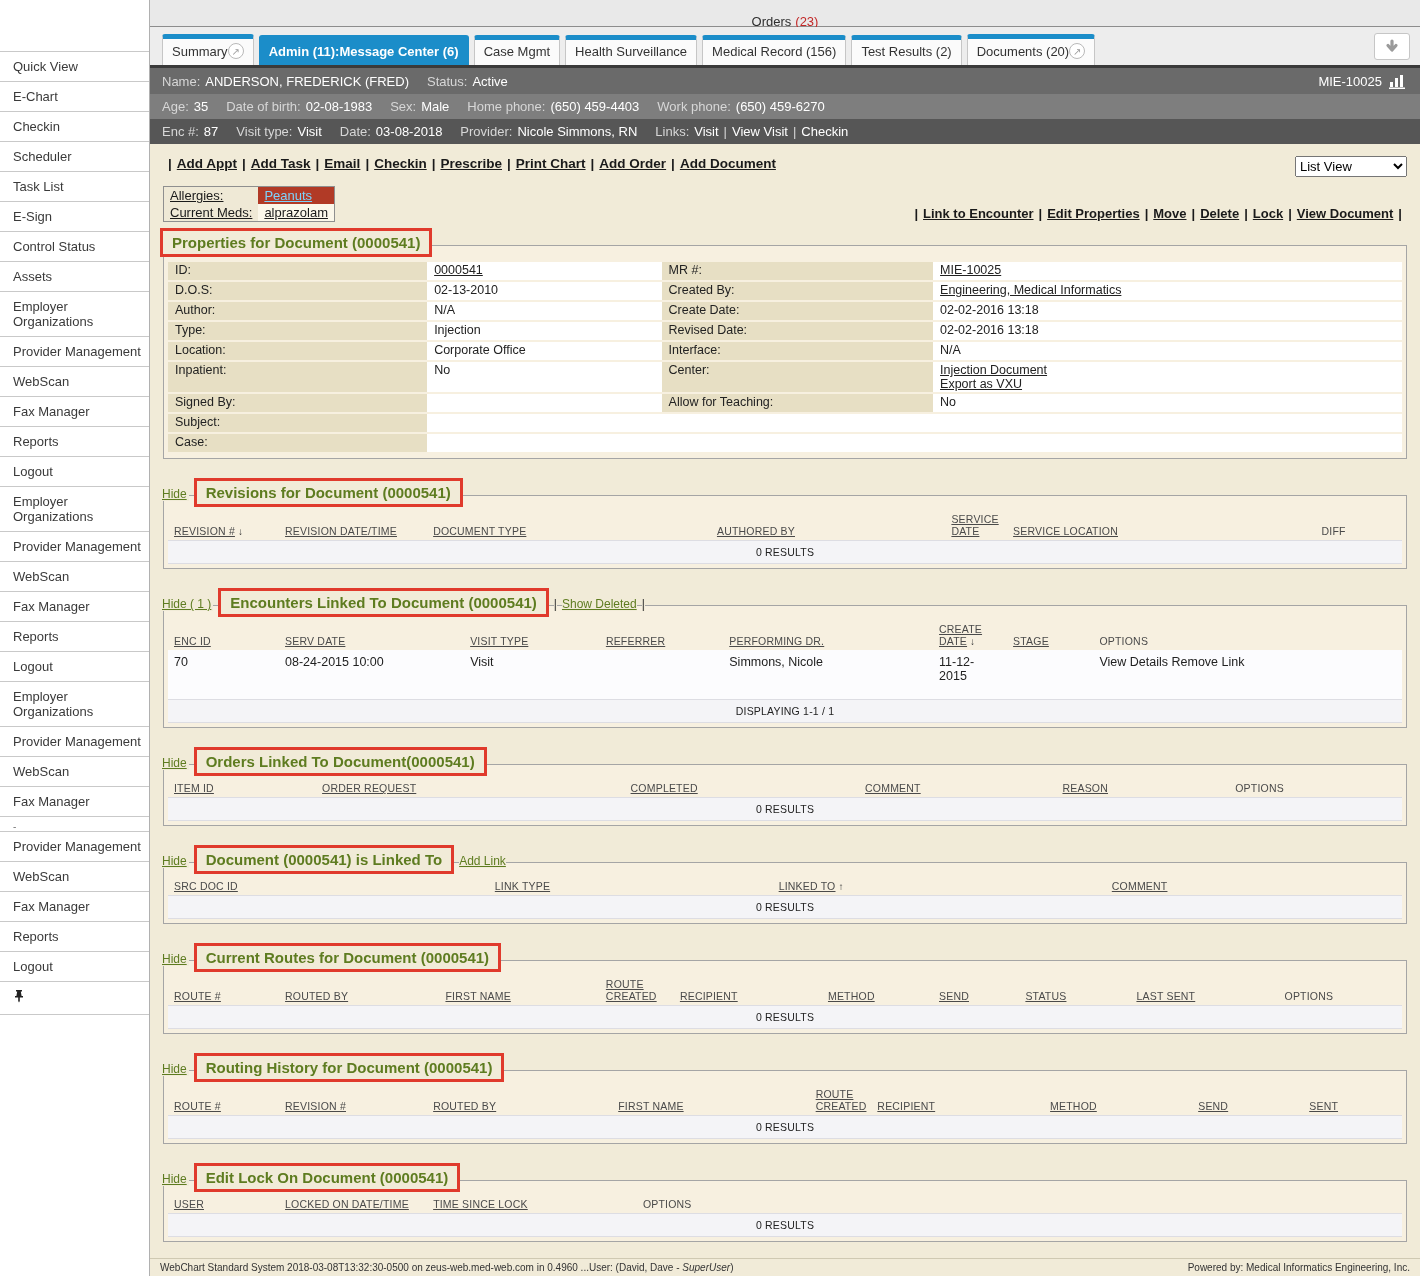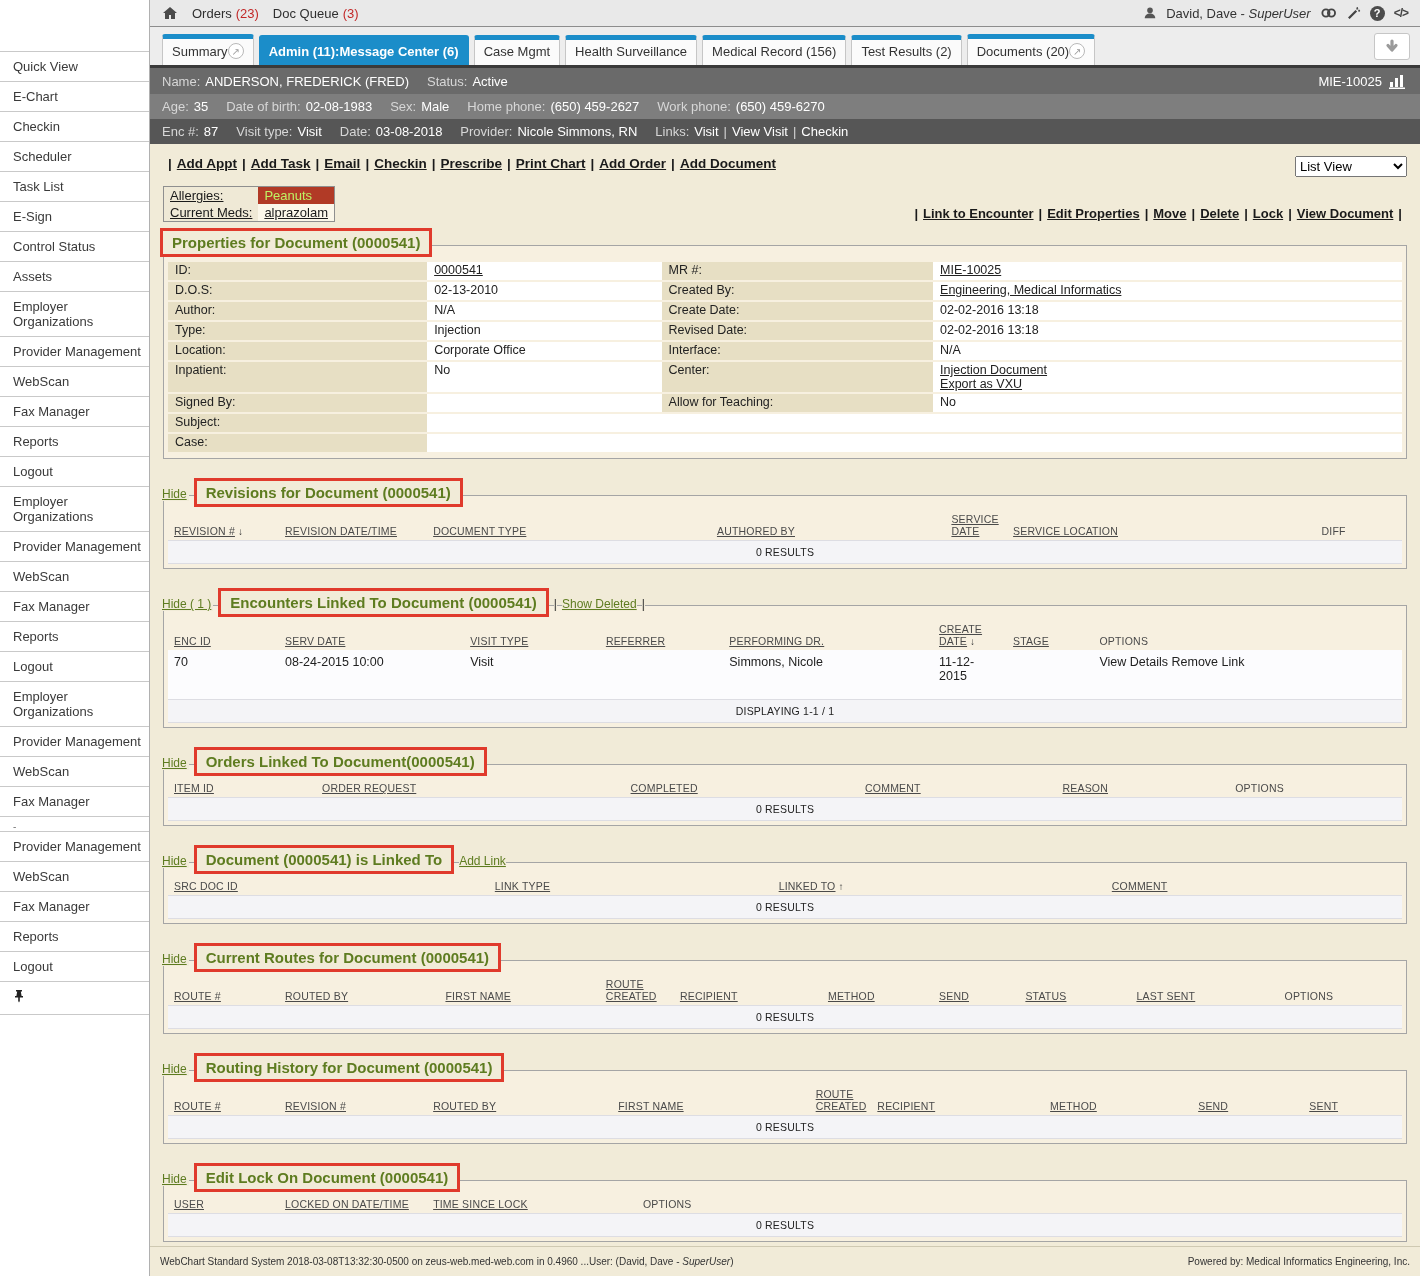--- a/index.html
+++ b/index.html
@@ -11,21 +11,21 @@
   .sidebar-top { height:52px; border-bottom:1px solid #c9c9c9; }
   .side-item { padding:7px 4px 7px 13px; font-size:13px; color:#3a3a3a; line-height:15px;
                border-bottom:1px solid #c9c9c9; cursor:pointer; }
   .side-item.partial { padding:2px 13px; height:15px; font-size:10px; color:#777; }
   .side-pin { padding:7px 13px; border-bottom:1px solid #c9c9c9; }
 
   
   .main { flex:1; display:flex; flex-direction:column; min-width:0; }
 
   .topbar { height:27px; background:#e9e9e9; border-bottom:1px solid #8d8d8d;
-            display:flex; align-items:center; gap:14px; padding:0 12px; font-size:13px; color:#2f2f2f; }
+            display:flex; align-items:center; gap:14px; padding:0 12px; font-size:13px; color:#2f2f2f;flex-direction:column; }
   .top-nav-item { display:flex; gap:4px; cursor:pointer; }
   .top-count { color:#c22727; }
   .topbar-right { margin-left:auto; display:flex; align-items:center; gap:9px; }
   .user-text { font-size:13px; color:#333; }
   .user-text i { font-style:italic; }
   .help-circle { width:15px; height:15px; border-radius:50%; background:#4c4c4c; color:#fff;
                  font-size:11px; font-weight:bold; display:flex; align-items:center; justify-content:center; }
   .code-ic { font-size:12px; font-weight:bold; color:#444; letter-spacing:-1px; }
 
   .tabbar { background:#ededed; padding:7px 52px 0 12px; display:flex; gap:5px; align-items:flex-end;
@@ -54,21 +54,21 @@
   .actions-row { display:flex; align-items:flex-start; }
   .chart-actions { font-size:13.5px; font-weight:bold; color:#1a1a1a; }
   .chart-actions a { color:#1a1a1a; text-decoration:underline; cursor:pointer; }
   .sep { margin:0 5px; font-weight:bold; }
   .view-select { margin-left:auto; width:112px; height:21px; font-size:13px; font-family:"Liberation Sans",sans-serif; }
 
   .allergy-box { border:1px solid #8f8f8f; border-collapse:collapse; margin-top:9px; background:#efe9d6; }
   .allergy-box td { padding:1px 6px; font-size:13px; }
   .abx-lbl a { color:#1a1a1a; text-decoration:underline; cursor:pointer; }
   .abx-red { background:#b13a26; }
-  .abx-red a { color:#bef264; cursor:pointer; }
+  .abx-red a { color:#7dd3fc; text-decoration:underline; cursor:pointer; }
   .abx-white { background:#fbf7ea; }
   .abx-white a { color:#1a1a1a; text-decoration:underline; cursor:pointer; }
 
   .doc-actions { text-align:right; font-size:13px; font-weight:bold; margin-top:-16px; color:#1a1a1a; }
   .doc-actions a { color:#1a1a1a; text-decoration:underline; cursor:pointer; }
 
   
   .panel { position:relative; border:1px solid #a5a5a5; background:#f7f0e0; padding:4px; padding-top:14px; margin-top:36px; }
   .panel.first { margin-top:24px; }
   .legend { position:absolute; top:-18px; left:-4px; display:flex; align-items:flex-end; gap:5px; z-index:2; }
@@ -93,21 +93,21 @@
 
   
   table.prop { width:100%; border-collapse:separate; border-spacing:0 2px; table-layout:fixed; }
   table.prop td { font-size:12.5px; padding:1px 7px; height:18px; vertical-align:top; }
   td.plbl { background:#e7dfc4; color:#222; }
   td.pval { background:#fff; color:#222; }
   .u-link { color:#222; text-decoration:underline; cursor:pointer; display:inline-block; }
   .u-link.blk { display:block; }
 
   
-  .footer { height:30px; background:#f1ebd8; border-top:1px solid #cfc9b2; display:flex;
+  .footer { height:18px; background:#f1ebd8; border-top:1px solid #cfc9b2; display:flex;
             justify-content:space-between; align-items:center; padding:0 10px; font-size:10px; color:#333; }
   .footer i { font-style:italic; }
 </style>
 </head>
 <body>
 
 <div class="sidebar">
   <div class="sidebar-top"></div>
   <div class="side-item">Quick View</div>
   <div class="side-item">E-Chart</div>
@@ -237,21 +237,21 @@
     <span class="grp">
         <span class="lab">Date of birth:</span>
         <span class="val">02-08-1983</span>
       </span>
     <span class="grp">
         <span class="lab">Sex:</span>
         <span class="val">Male</span>
       </span>
     <span class="grp">
         <span class="lab">Home phone:</span>
-        <span class="val">(650) 459-2627</span>
+        <span class="val">(650) 459-4403</span>
       </span>
     <span class="grp">
         <span class="lab">Work phone:</span>
         <span class="val">(650) 459-6270</span>
       </span>
   </div>
   <div class="bar bar3">
     <span class="grp">
         <span class="lab">Enc #:</span>
         <span class="val">87</span>

